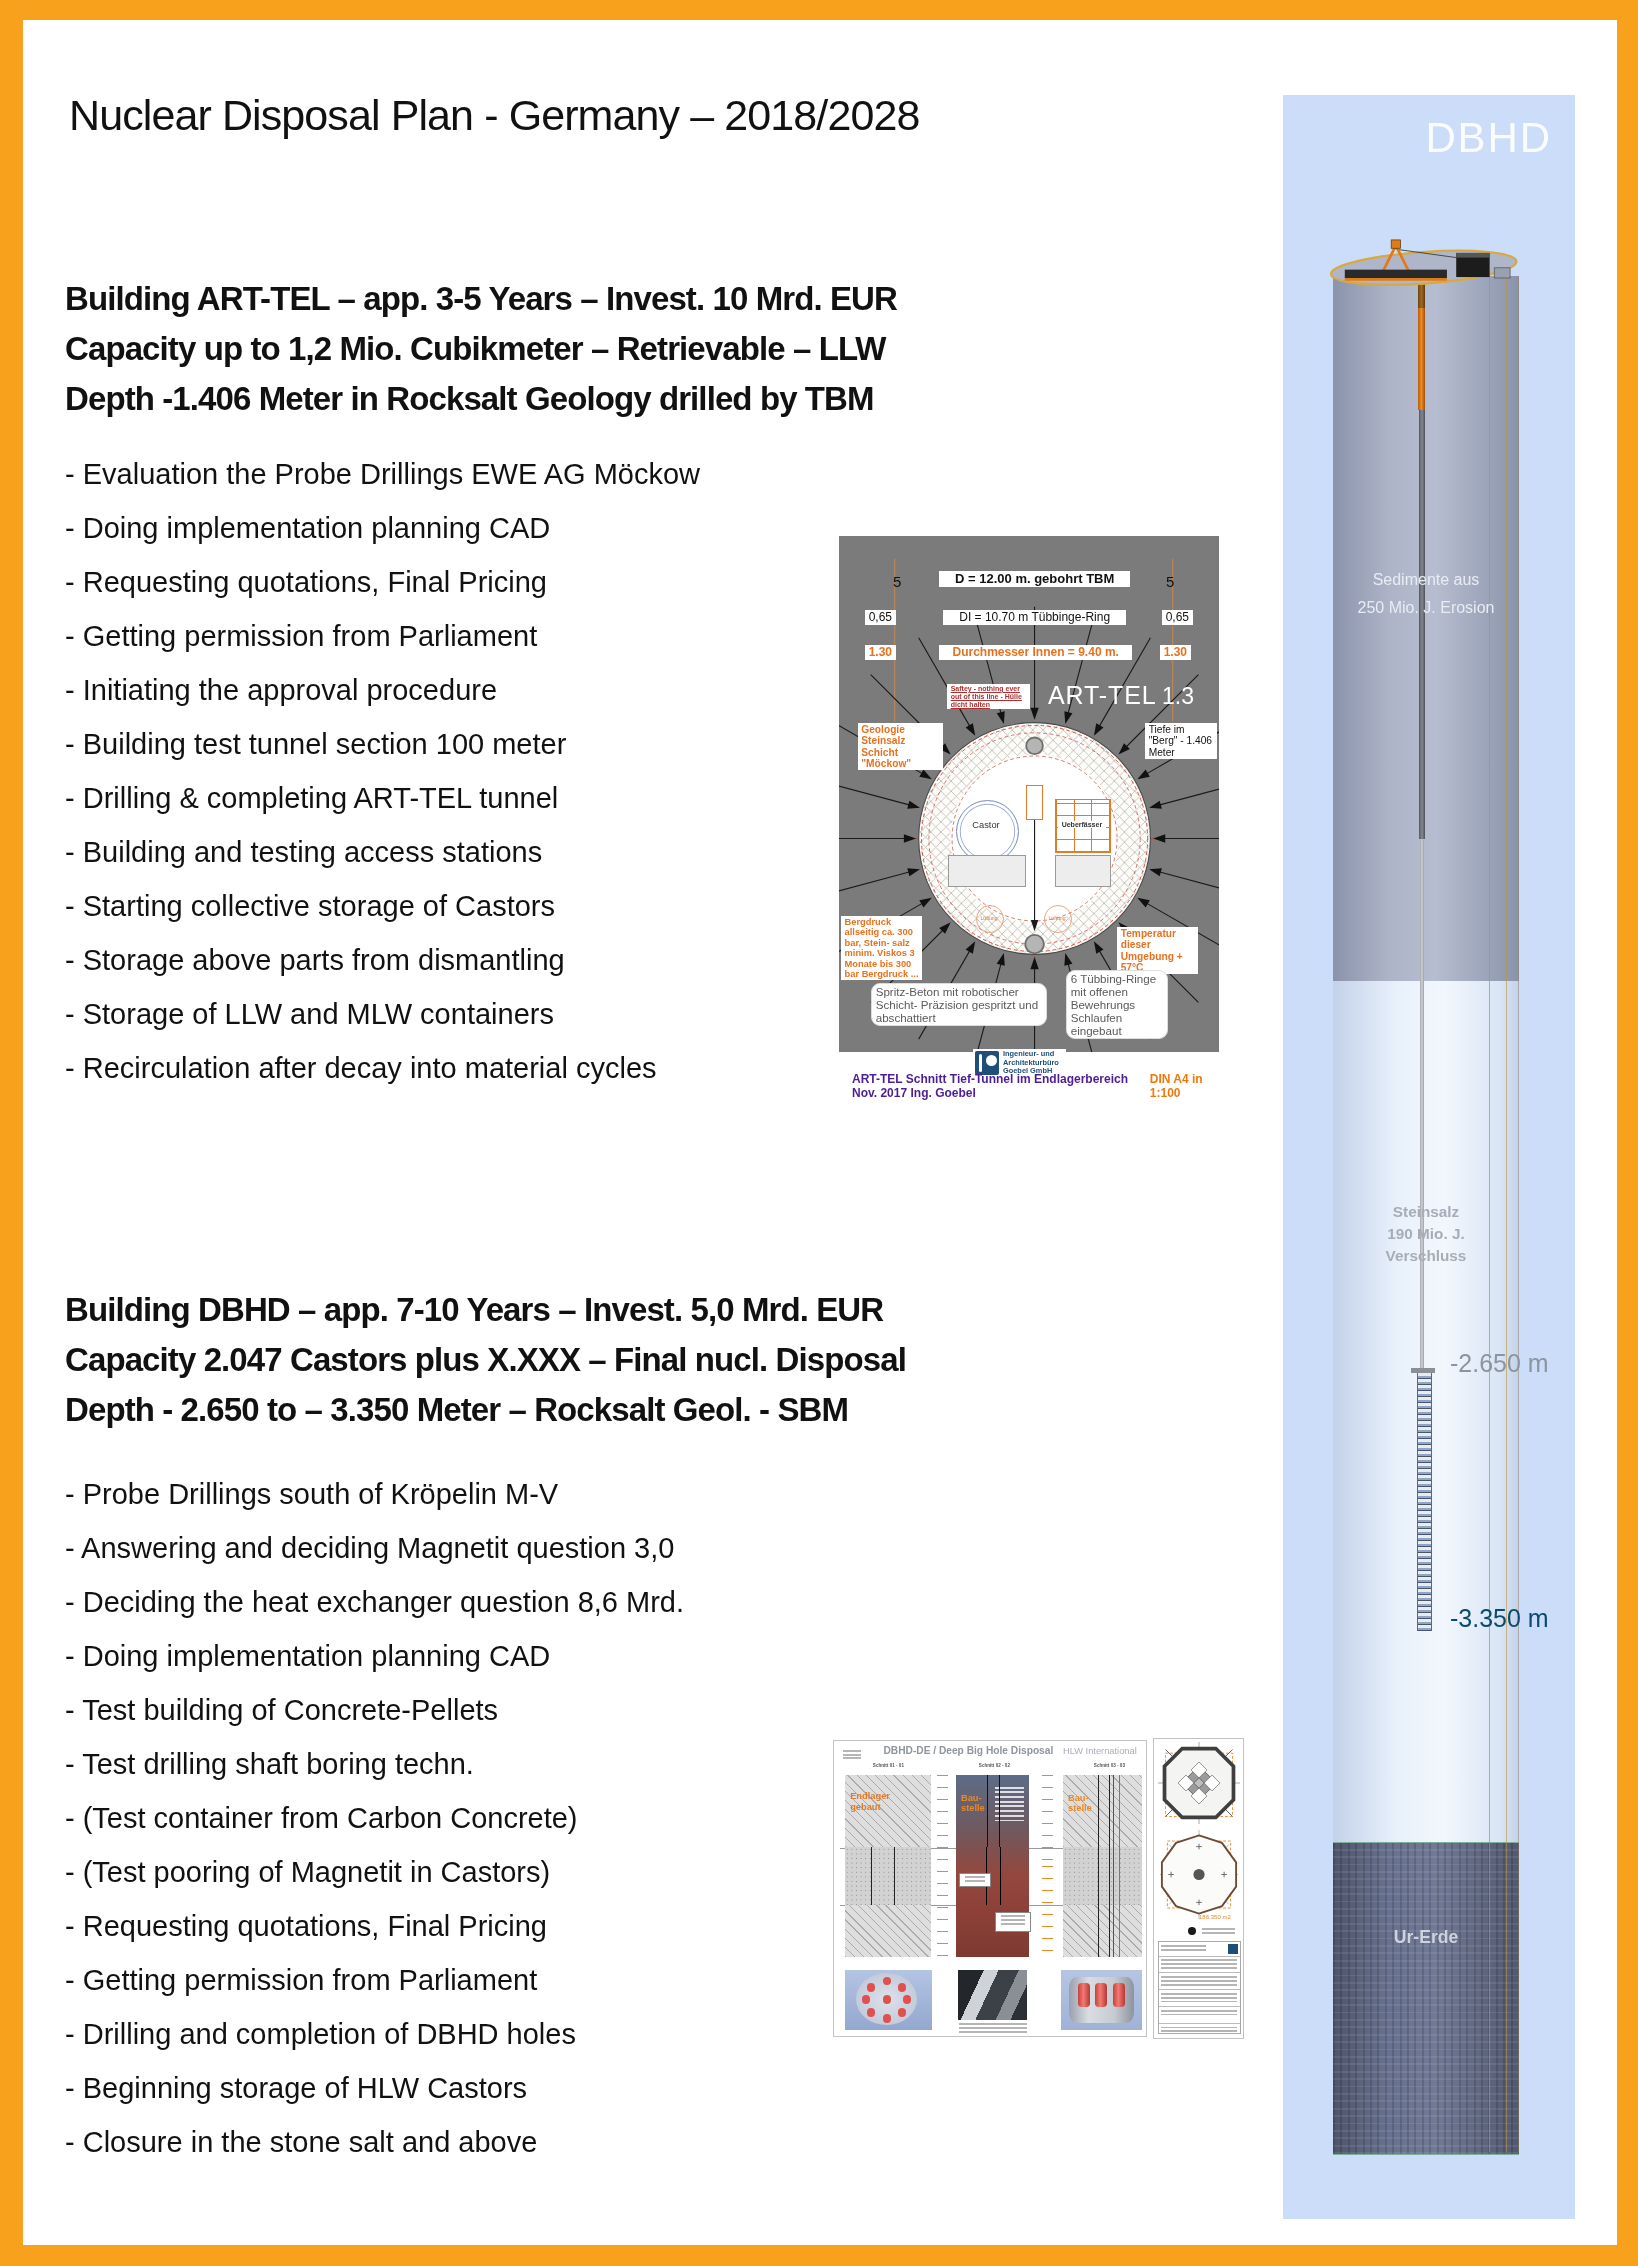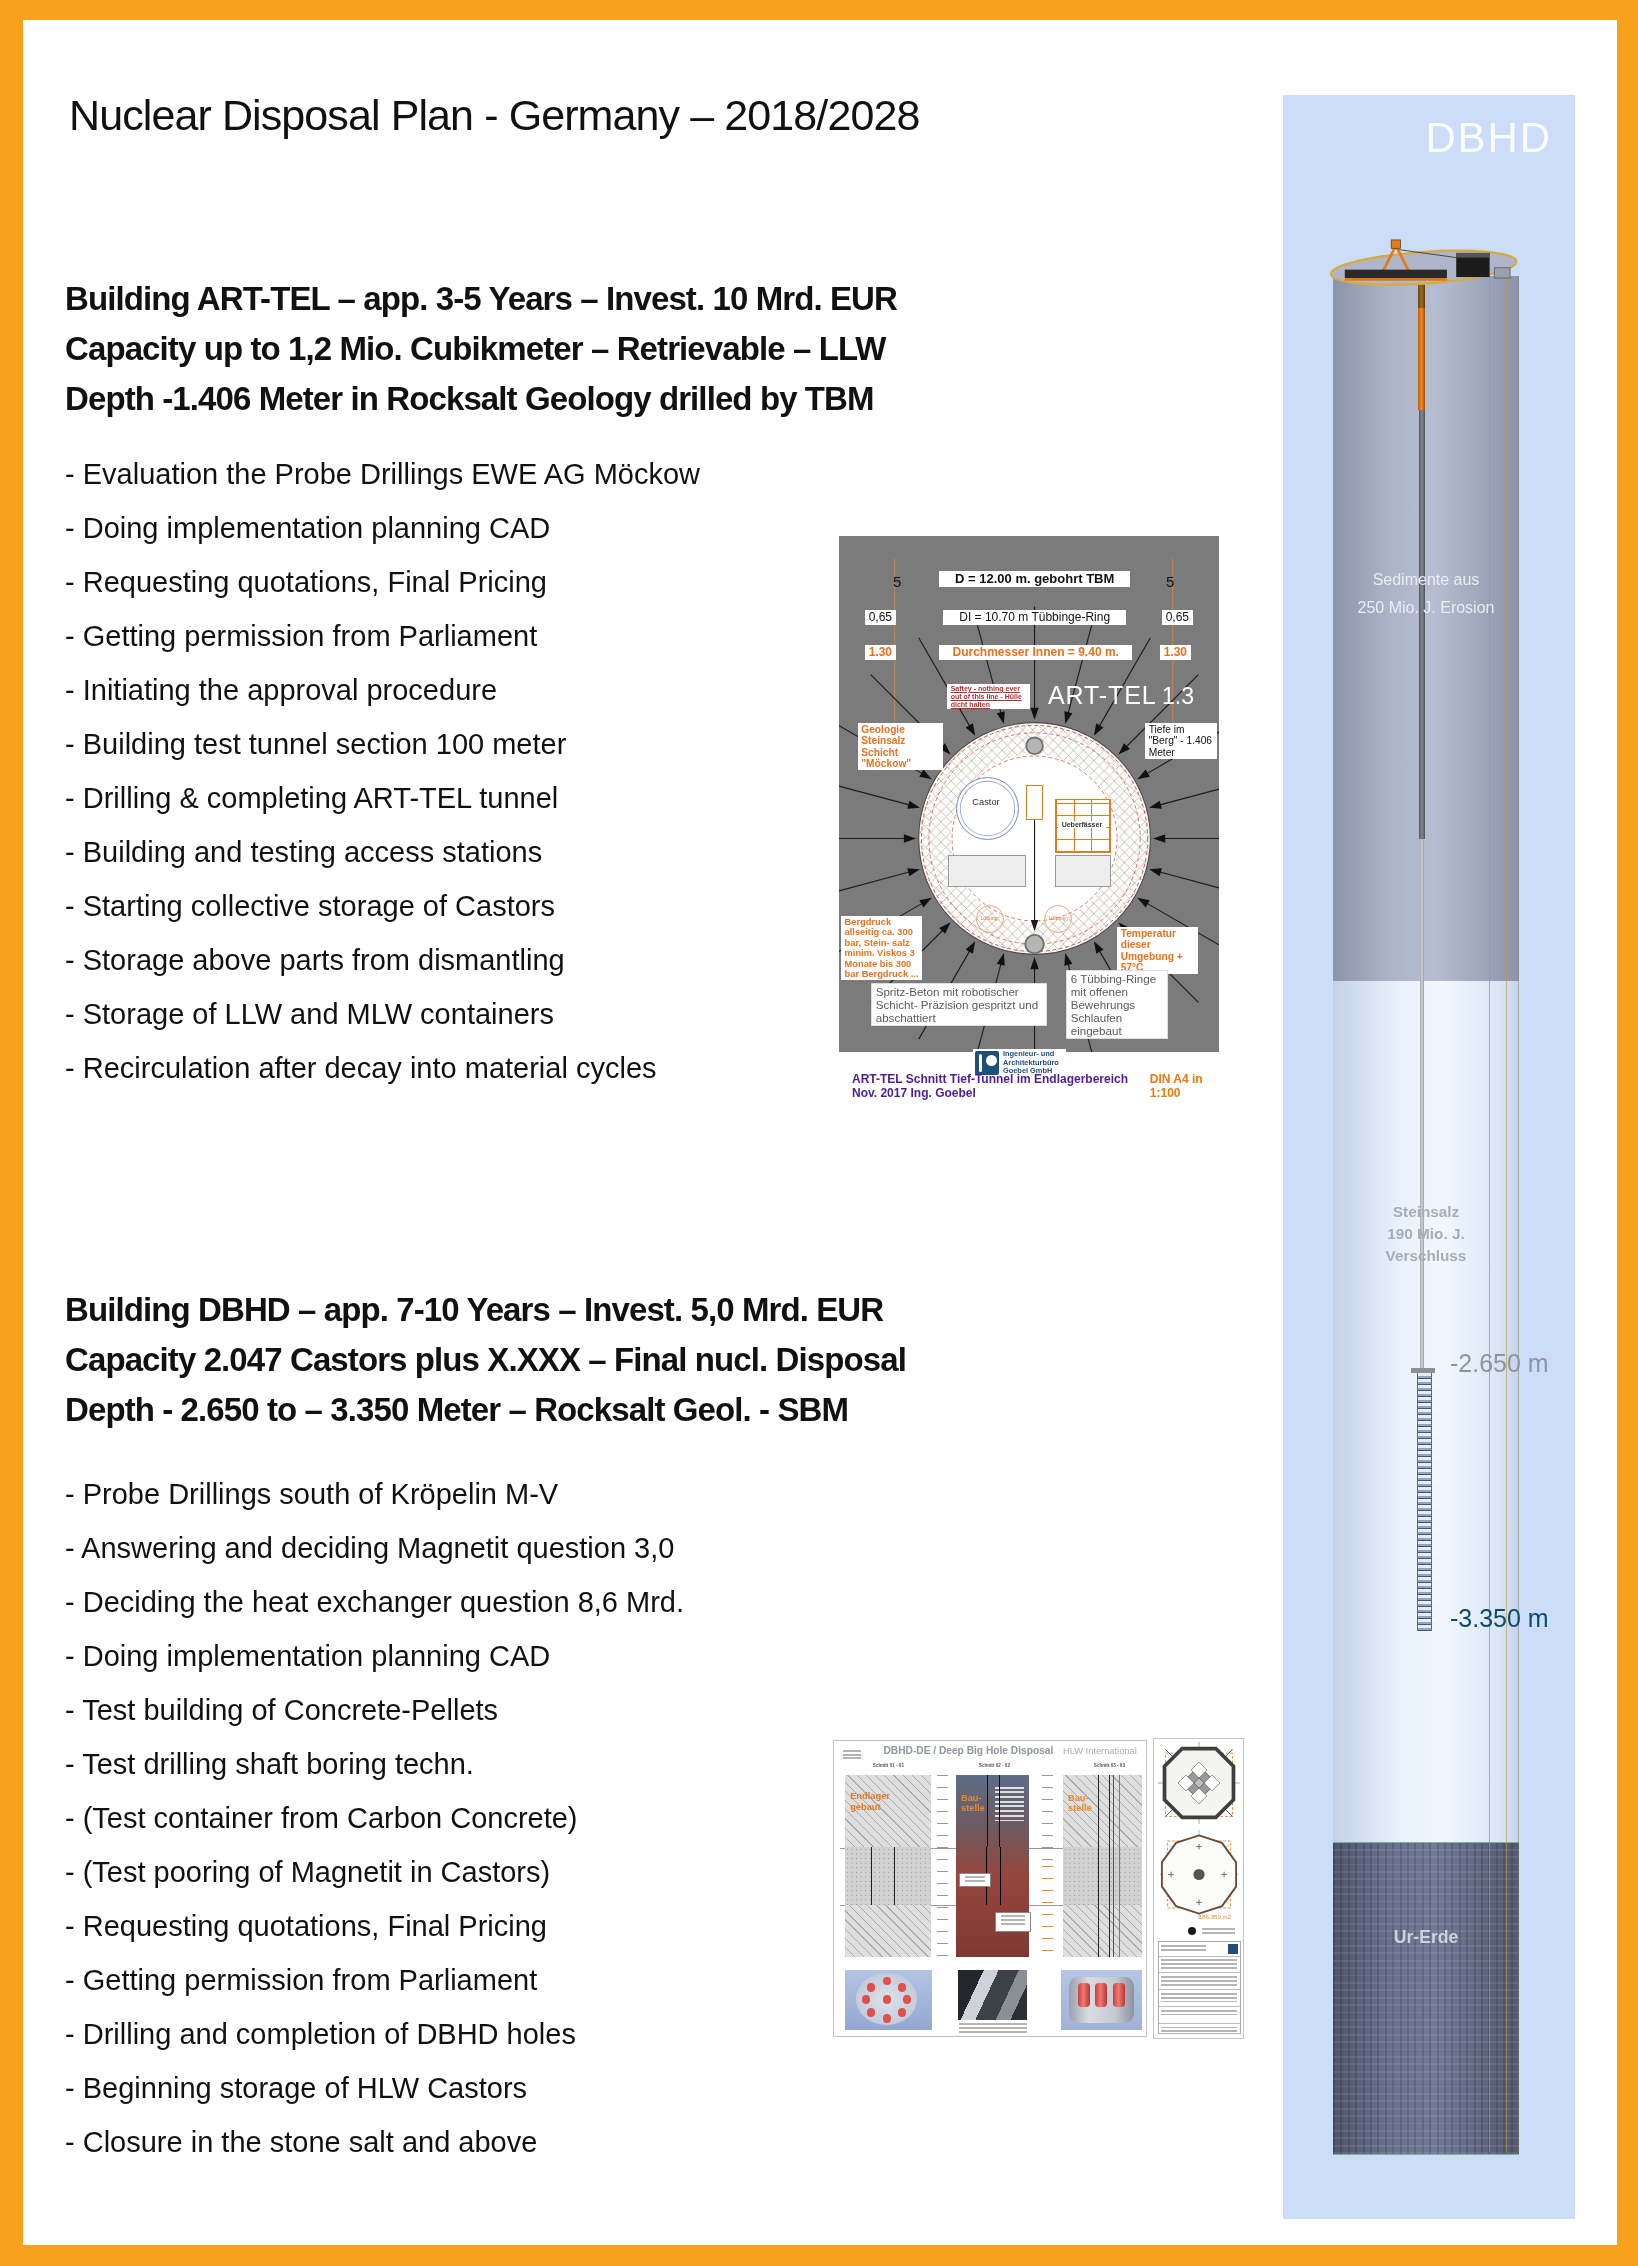--- a/index.html
+++ b/index.html
@@ -9,21 +9,21 @@
   .bord{position:absolute;background:#f7a11c;}
   .title{font-size:43px;font-weight:normal;letter-spacing:-0.9px;white-space:nowrap;}
   .h2block{font-size:33px;font-weight:bold;letter-spacing:-0.9px;line-height:50px;white-space:nowrap;}
   .blist{list-style:none;margin:0;padding:0;font-size:29px;line-height:54px;white-space:nowrap;}
   .blist li{height:54px;}
   
   #arttel{background:#7b7b7b;overflow:visible;}
   .wbox{background:#fff;padding:0.9px 3.7px;line-height:1.12;}
   .org{color:#e8711f;}
   .ctr{text-align:center;}
-  .gray-note{color:#5a5a5a;}
+  .gray-note{color:#5a5a5a;border-radius:9px;}
   .tinybar{height:1.9px;background:#b5b5b5;margin:1.9px 0.9px;}
   .whitebar{height:1.9px;background:rgba(255,255,255,.8);margin:2.8px 1.9px;}
   
   .sheet{background:#fff;border:0.9px solid #c3c3c3;}
   .hatch{background-color:#dedede;background-image:repeating-linear-gradient(45deg,rgba(110,110,110,.45) 0 0.9px,transparent 0.9px 6.5px);}
   .speckle{background-color:#d2d2d2;background-image:radial-gradient(rgba(80,80,80,.55) 0.9px,transparent 0.9px);background-size:4.6px 4.6px;}
   .ticks{background-image:repeating-linear-gradient(180deg,#9a9a9a 0 1.4px,transparent 1.4px 12px);}
   .ticks-o{background-image:repeating-linear-gradient(180deg,#e8892b 0 1.4px,transparent 1.4px 12px);}
   .rdot{position:absolute;width:8.3px;height:8.3px;border-radius:50%;background:#e2504e;}
   
@@ -153,21 +153,21 @@
     <div class="abs wbox ctr org" style="left:100px;top:109px;width:186px;font-size:12px;font-weight:bold;">Durchmesser Innen = 9.40 m.</div>
     <div class="abs wbox org" style="left:321px;top:109px;font-size:12px;font-weight:bold;">1.30</div>
 
     <div class="abs wbox" style="left:108px;top:148px;width:76px;font-size:7px;font-weight:bold;color:#b03030;text-decoration:underline;">Saftey - nothing ever out of this line - Hülle dicht halten</div>
     <div class="abs" style="left:209px;top:145px;font-size:25px;color:#fff;letter-spacing:0.9px;">ART-TEL</div>
     <div class="abs" style="left:323px;top:147px;font-size:23px;color:#fff;">1.3</div>
 
     <div class="abs wbox org" style="left:18.6px;top:187px;width:78px;font-size:10.2px;font-weight:bold;">Geologie Steinsalz Schicht "Möckow"</div>
     <div class="abs wbox" style="left:306px;top:187px;width:65px;font-size:10.2px;">Tiefe im "Berg" - 1.406 Meter</div>
 
-    <div class="abs" style="left:117px;top:241px;width:61px;height:61px;border:1.9px solid #8090c5;border-radius:50%;box-shadow:inset 0 0 0 2.8px #fff, inset 0 0 0 3.7px #9aa8d2;">
+    <div class="abs" style="left:117px;top:264px;width:61px;height:61px;border:1.9px solid #8090c5;border-radius:50%;box-shadow:inset 0 0 0 2.8px #fff, inset 0 0 0 3.7px #9aa8d2;">
       <div class="abs" style="left:0;top:18.6px;width:58px;text-align:center;font-size:9.3px;color:#333;">Castor</div>
     </div>
     <div class="abs" style="left:109px;top:319px;width:76px;height:30px;background:#ededed;border:0.9px solid #9a9a9a;"></div>
     <div class="abs" style="left:216px;top:263px;width:54px;height:52px;border:1.9px solid #e07b28;background:repeating-linear-gradient(0deg,#e07b28 0 0.9px,transparent 0.9px 12px),repeating-linear-gradient(90deg,#e07b28 0 0.9px,transparent 0.9px 17.6px),#fff;">
       <div class="abs" style="left:1.9px;top:21.3px;width:48px;background:#fff;text-align:center;font-size:7px;font-weight:bold;color:#333;">Ueberfässer</div>
     </div>
     <div class="abs" style="left:216px;top:319px;width:54px;height:30px;background:#ededed;border:0.9px solid #9a9a9a;"></div>
     <div class="abs" style="left:187px;top:249px;width:15px;height:33px;border:1.4px solid #e07b28;background:#fff;"></div>
     <div class="abs" style="left:137px;top:369px;width:26px;height:26px;border:0.9px solid #e8a87c;border-radius:50%;">
       <div class="abs org" style="left:0;top:9.3px;width:24px;text-align:center;font-size:5.1px;">Lüftung</div>

